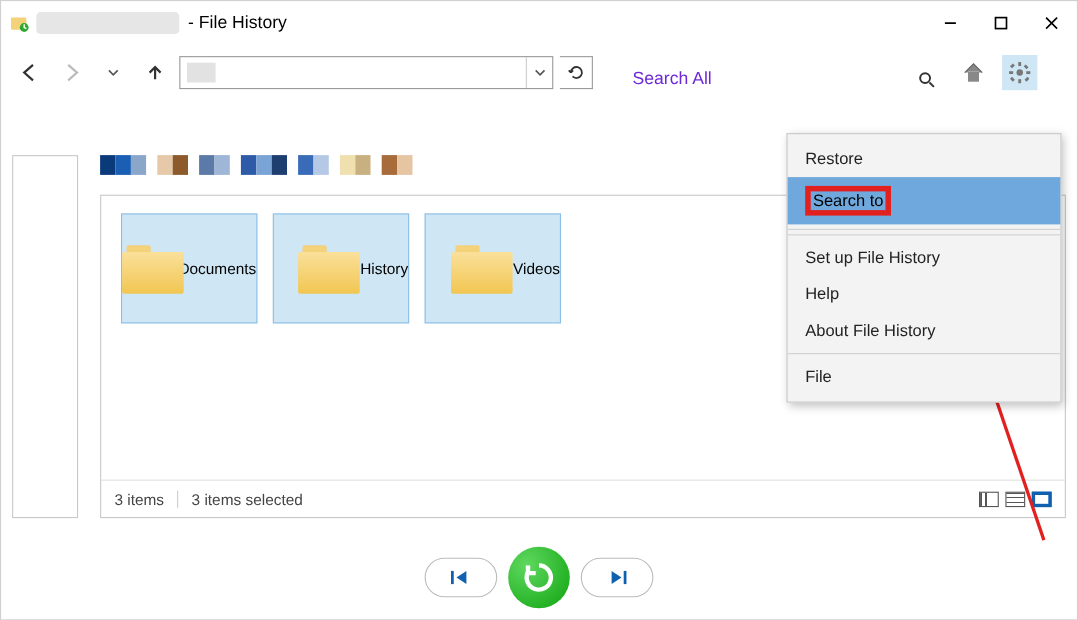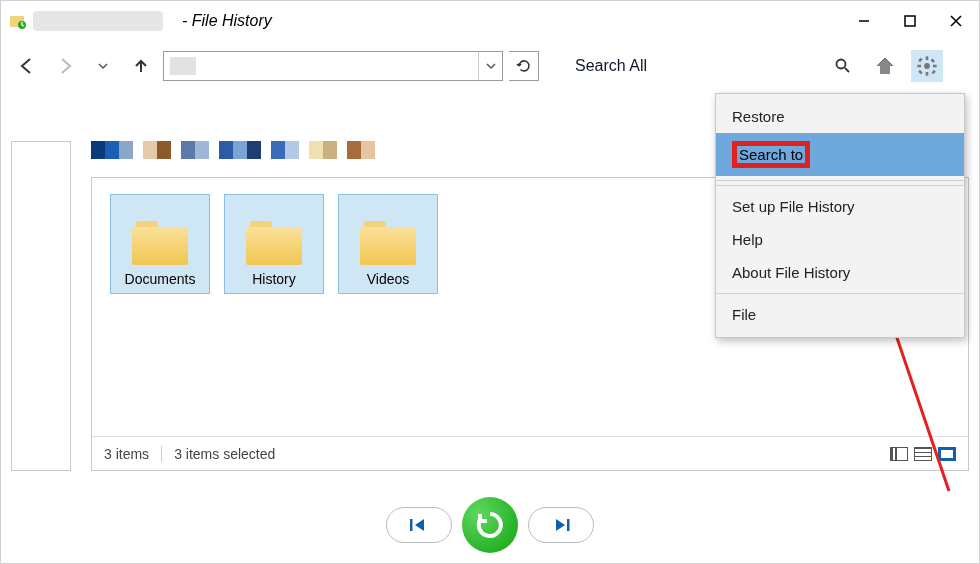--- a/index.html
+++ b/index.html
@@ -3,70 +3,70 @@
 <meta charset="utf-8">
 <style>
   * { box-sizing: border-box; margin: 0; padding: 0; font-family: "Segoe UI", Arial, sans-serif; }
   html, body { width: 980px; height: 564px; background: #f7f7f7; overflow: hidden; }
   .window { width: 980px; height: 564px; background: #ffffff; border: 1px solid #d0d0d0; position: relative; }
 
   
   .titlebar { height: 40px; display: flex; align-items: center; padding-left: 8px; }
   .app-icon { width: 18px; height: 18px; display:flex; align-items:center; justify-content:center; }
   .title-pill { width: 130px; height: 20px; background:#e6e6e6; border-radius:4px; margin-left:6px; }
-  .title-text { margin-left: 19px; font-size: 16px; color:#000;font-style:italic; }
+  .title-text { margin-left: 8px; font-size: 16px; color:#000; }
   .win-controls { margin-left: auto; display: flex; }
   .win-btn { width: 46px; height: 40px; display:flex; align-items:center; justify-content:center; font-size:16px; color:#333; }
 
   
   .toolbar { height: 50px; display:flex; align-items:center; padding: 0 10px; gap: 6px; }
   .nav-btn { width: 32px; height: 32px; display:flex; align-items:center; justify-content:center; color:#555; }
   .nav-btn.disabled { color:#bbb; }
   .addr-box { flex: 0 0 340px; height: 30px; border: 1px solid #999; background:#fff; display:flex; align-items:center; }
   .addr-inner { flex:1; height:100%; padding:0 6px; display:flex; align-items:center; }
   .addr-badge { width:26px; height:18px; background:#e2e2e2; }
   .addr-drop { width:24px; height:100%; display:flex; align-items:center; justify-content:center; border-left:1px solid #ccc; }
   .refresh-btn { width:30px; height:30px; border:1px solid #999; border-left:none; display:flex; align-items:center; justify-content:center; }
-  .search-box { margin-left: 22px; flex: 0 0 292px; height: 30px;  background: #fff; display:flex; align-items:center; padding:0 8px; color:#0f172a; font-size:16px; }
+  .search-box { margin-left: 22px; flex: 0 0 292px; height: 30px;  background: #fff; display:flex; align-items:flex-end; padding:0 8px; color:#6d28d9; font-size:16px; }
   .search-ic { margin-left:auto; color:#555; }
   .home-ic, .gear-ic { width:32px; height:32px; display:flex; align-items:center; justify-content:center; color:#777; margin-left:4px; }
   .gear-ic { background:#cfe6f5; }
 
   
   .split { display:flex; height: 380px; padding: 50px 10px 0 10px; gap: 20px; }
   .sidebar { width: 60px; border:1px solid #c8c8c8; background:#fff; }
   .content { flex:1; display:flex; flex-direction:column; }
 
   .color-strip { height: 18px; display:flex; gap:0; margin-bottom: 18px; }
   .color-strip span { height:100%; }
 
   .file-area { flex:1; border:1px solid #c8c8c8; background:#fff; display:flex; flex-direction:column; }
   .items-row { display:flex; gap: 14px; padding: 16px 18px; }
-  .item { width:100px; height:100px; background:#cfe6f5; border:1px solid #8dbfe6; display:flex; flex-direction:column; align-items:center; justify-content:flex-end; padding-bottom:6px; }
+  .item { width:124px; height:100px; background:#cfe6f5; border:1px solid #8dbfe6; display:flex; align-items:center; justify-content:flex-end; padding-bottom:6px; }
   .folder-ic { width:56px; height:44px; position:relative; margin-top:8px; }
   .folder-ic::before { content:""; position:absolute; left:4px; top:0; width:22px; height:10px; background:#f3d27a; border-radius:2px 2px 0 0; }
   .folder-ic::after { content:""; position:absolute; left:0; top:6px; width:56px; height:38px; background: linear-gradient(#fae09a,#f1c652); border-radius:2px; }
   .item-label { font-size:14px; color:#000; margin-top:6px; }
 
   .status-bar { height: 34px; border-top: 1px solid #e0e0e0; display:flex; align-items:center; padding: 0 12px; font-size:14px; color:#444; }
   .status-sep { width:1px; height:16px; background:#ccc; margin: 0 12px; }
   .view-ics { margin-left:auto; display:flex; gap:6px; }
   .view-ic { width:18px; height:14px; border:1px solid #555; }
   .view-ic.list { background: repeating-linear-gradient(#555 0 1px, transparent 1px 4px); }
   .view-ic.thumb { background:#1060b0; border-color:#1060b0; position:relative; }
   .view-ic.thumb::before{content:"";position:absolute;inset:2px;background:#fff;}
   .view-ic.detail { background: linear-gradient(90deg,#555 0 2px, transparent 2px 4px, #555 4px 6px, transparent 6px 10px); }
 
   
   .bottom-controls { position:absolute; left:0; right:0; bottom:10px; display:flex; justify-content:center; align-items:center; gap:10px; }
   .pill-btn { width:66px; height:36px; border:1px solid #bbb; border-radius:18px; display:flex; align-items:center; justify-content:center; color:#1060b0; background:#fff; }
   .restore-circle { width:56px; height:56px; border-radius:50%; background: radial-gradient(circle at 30% 30%, #5fd85f, #0fa30f); display:flex; align-items:center; justify-content:center; box-shadow: 0 0 0 3px #fff; }
 
   
-  .ctx-menu { position:absolute; top:92px; right:14px; width:250px; background:#f3f3f3; border:1px solid #c8c8c8; box-shadow: 2px 3px 8px rgba(0,0,0,.25); padding: 6px 0; }
+  .ctx-menu { position:absolute; top:120px; right:14px; width:250px; background:#f3f3f3; border:1px solid #c8c8c8; box-shadow: 2px 3px 8px rgba(0,0,0,.25); padding: 6px 0; }
   .ctx-item { padding: 8px 16px; font-size:15px; color:#222; display:flex; align-items:center; }
   .ctx-item.hover { background:#6fa8dc; color:#000; }
   .ctx-item .arrow { margin-left:auto; color:#555; }
   .ctx-hr { height:1px; background:#d0d0d0; margin:4px 0; }
   .hl-box { border: 5px solid #e2201f; display:inline-block; padding: 0 2px; }
 
   
   .anno-arrow { position:absolute; pointer-events:none; }
 
   svg { display:block; }

